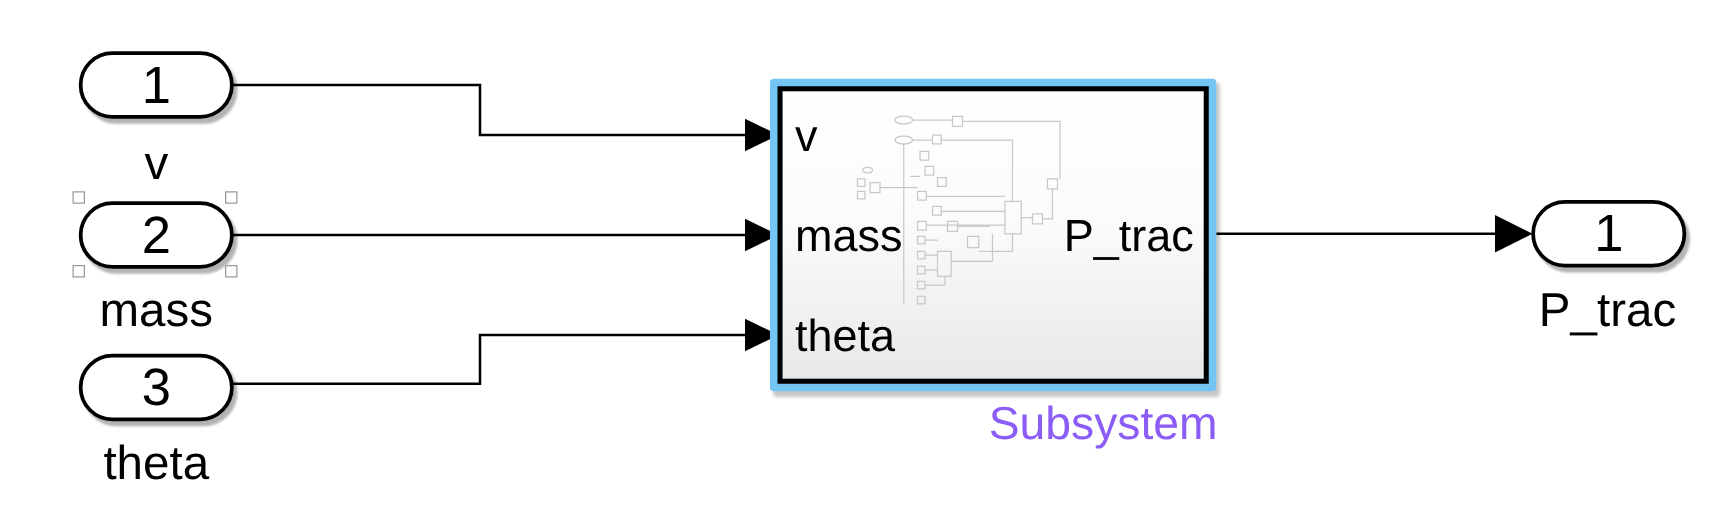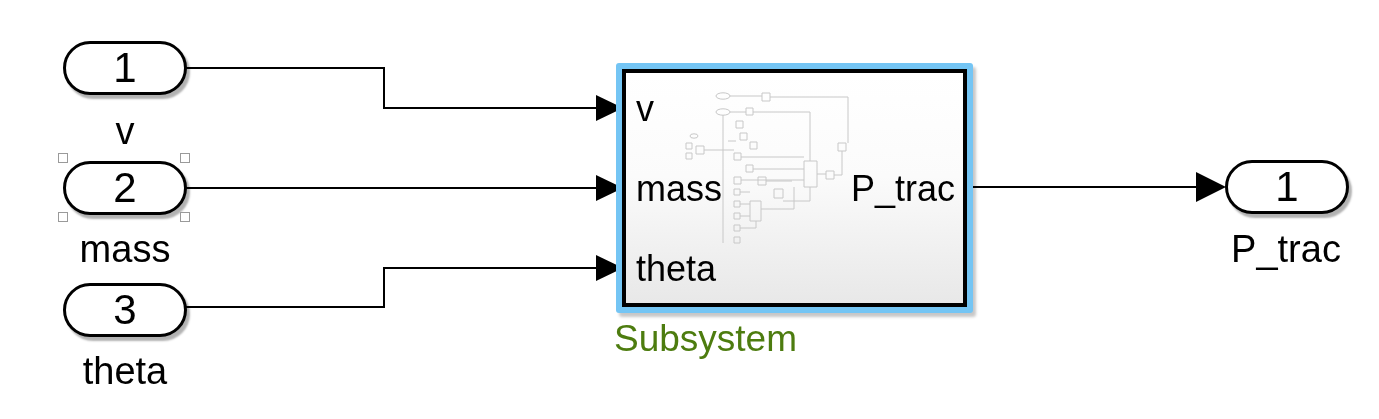--- a/index.html
+++ b/index.html
@@ -106,23 +106,23 @@
   .equation-number {
     position: absolute;
     right: 6px; bottom: 2px;
     font-size: 7px;
   }
 
   .subsystem-name {
     position: absolute;
     left: 614px; top: 318px;
     width: 360px;
-    text-align: left;
+    text-align: right;
     font-size: 37px;
-    color: #4d7c0f;
+    color: #8b5cf6;
     z-index: 3;
     white-space: nowrap;
   }
 </style>
 </head>
 <body>
 
 <div class="canvas">
 
   <svg class="wires">

